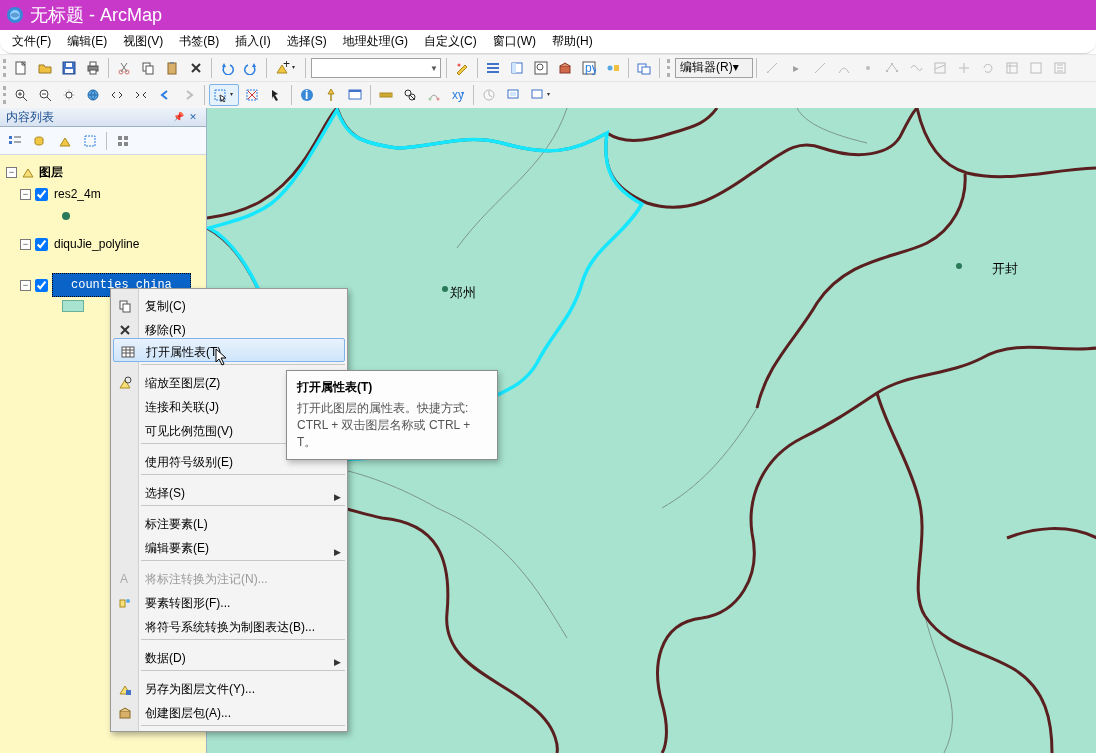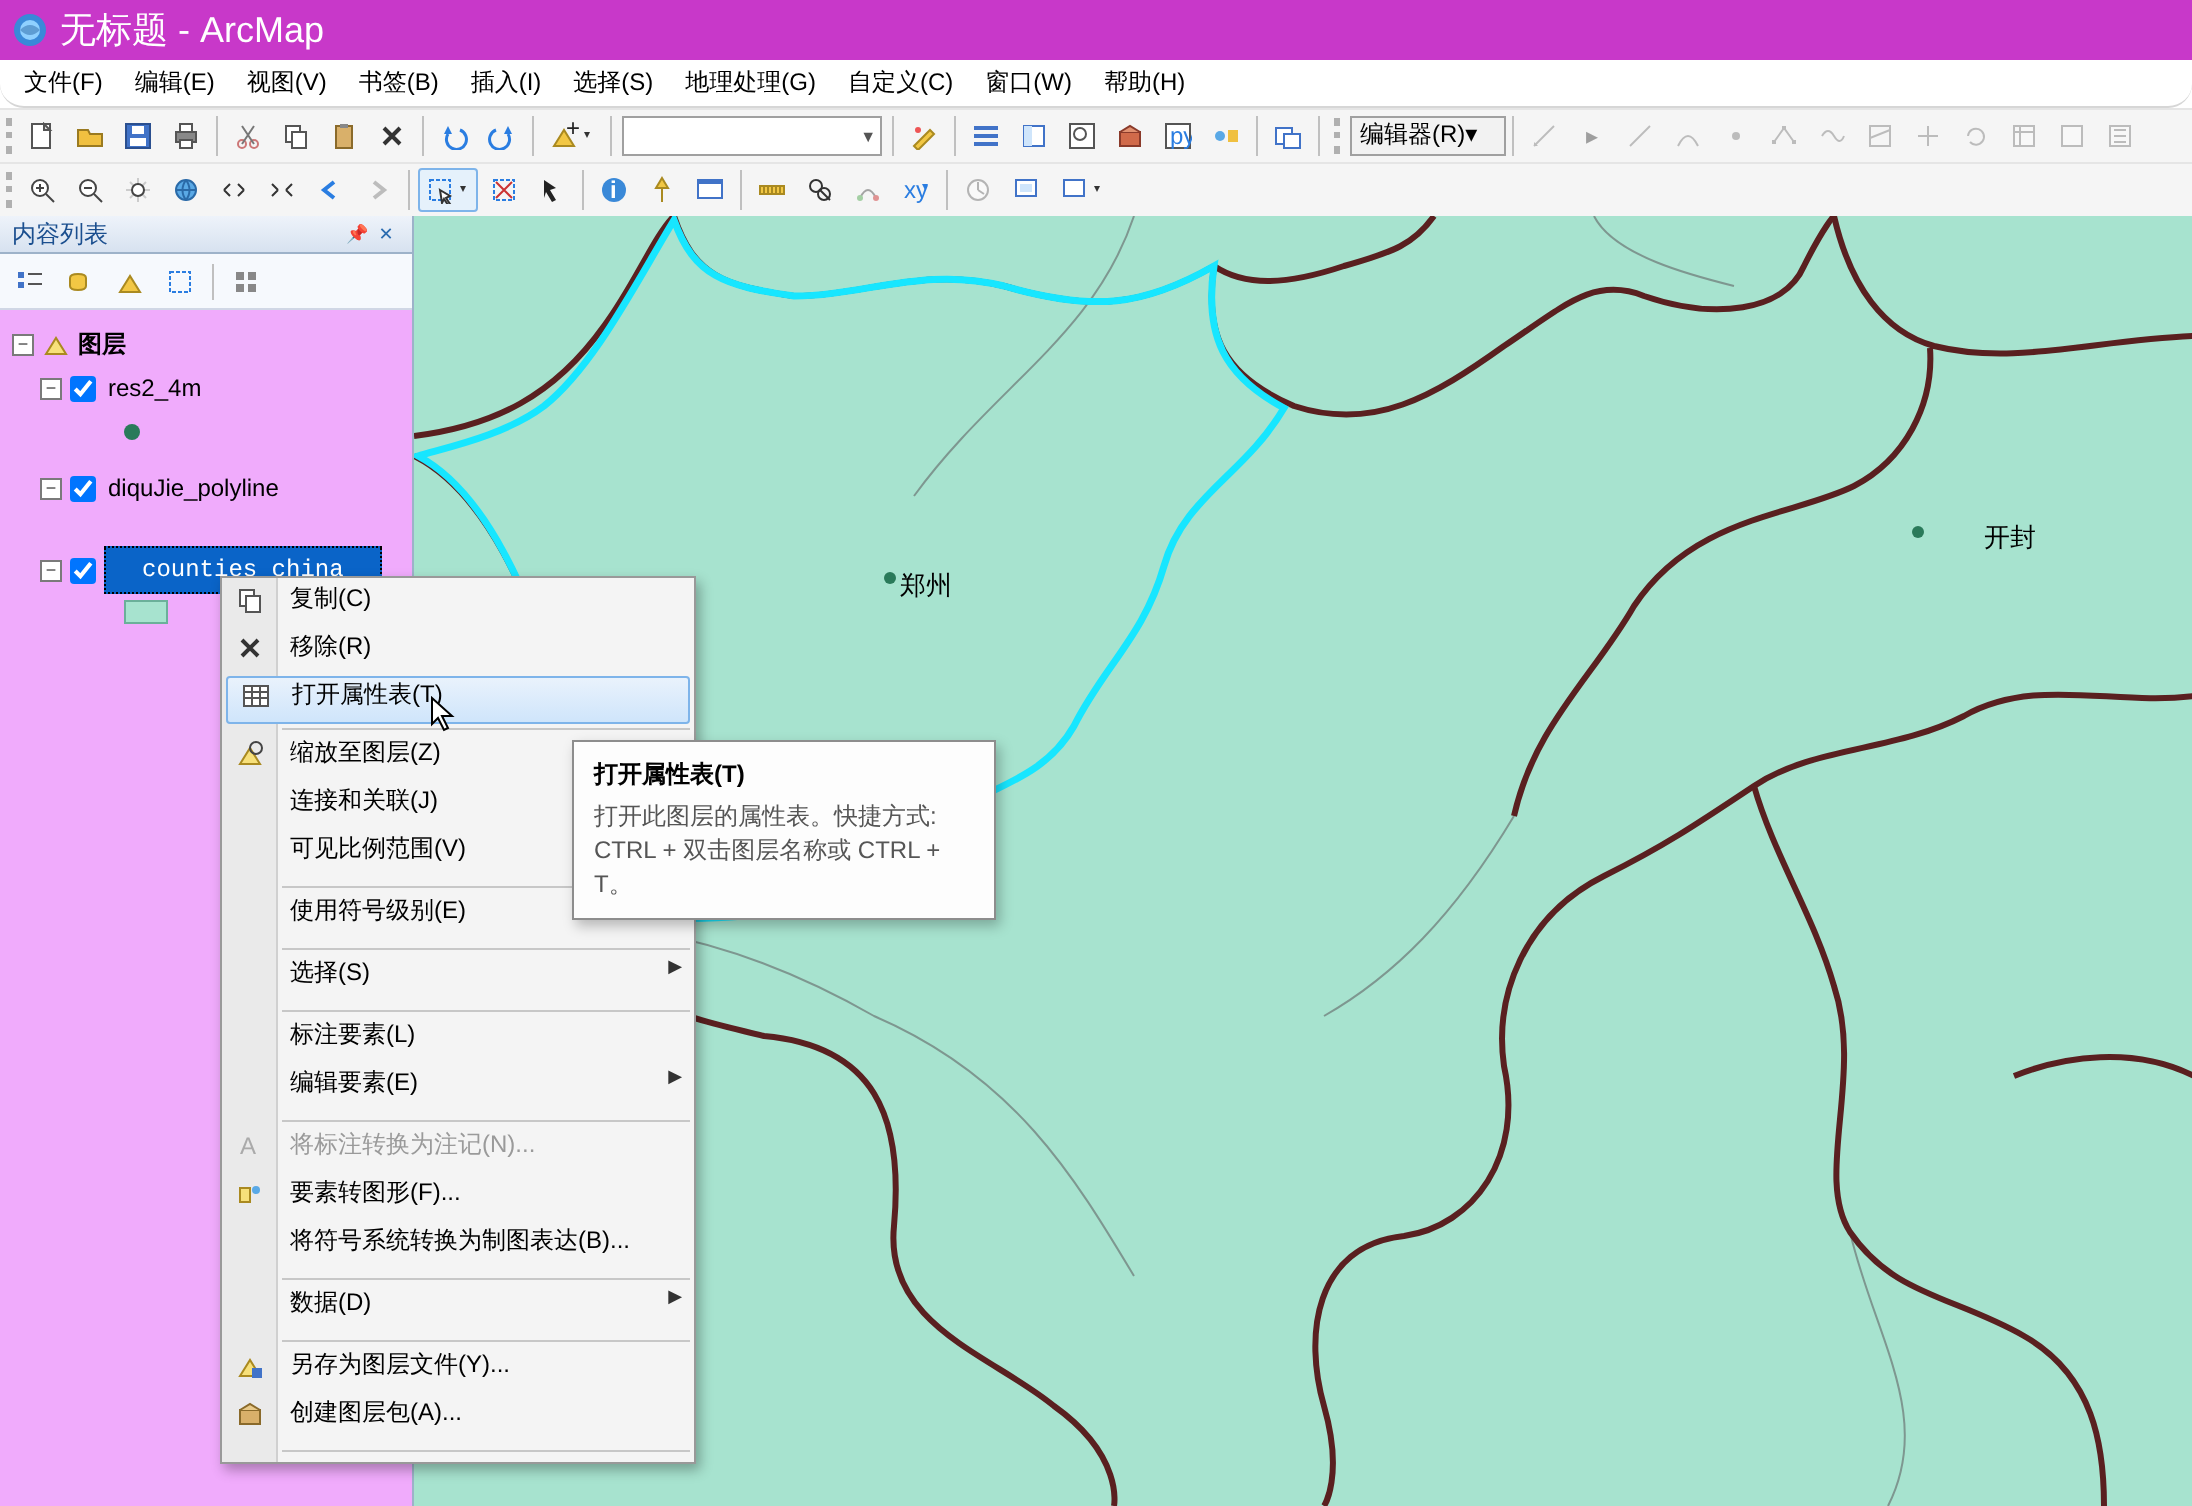--- a/index.html
+++ b/index.html
@@ -14,42 +14,42 @@
   
   .toolbars { background:#f5f5f5; border-bottom:1px solid #c9c9c9;}
   .toolbar-row { height:27px; display:flex; align-items:center; padding:0 3px; border-top:1px solid #e5e5e5;}
   .tbtn { width:22px; height:22px; display:inline-flex; align-items:center; justify-content:center; margin:0 1px; border:1px solid transparent; border-radius:2px;}
   .vsep { width:1px; height:20px; background:#c0c0c0; margin:0 3px; }
   .combo { width:130px; height:20px; border:1px solid #a0a0a0; background:#fff; margin:0 2px; display:flex; align-items:center; justify-content:flex-end; padding:0 2px;}
   .combo .arrow { font-size:8px; color:#555;}
   .editor-combo { width:78px; height:20px; border:1px solid #a0a0a0; background:#f2f2f2; display:flex; align-items:flex-start; padding:0 4px;}
   
   .main { position:absolute; top:108px; left:0; right:0; bottom:0; display:flex; }
-  .toc-panel { width:207px; border-right:1px solid #9db2c9; display:flex; flex-direction:column; background:#f0abfc;}
+  .toc-panel { width:207px; border-right:1px solid #9db2c9; display:flex; flex-direction:column; background:#fef9c3;}
   .toc-header { height:19px; background:linear-gradient(#eef3fa,#d7e2f0); border-bottom:1px solid #9db2c9; display:flex; align-items:center; padding:0 6px; font-size:11px; color:#1b4f8f;}
   .toc-header .spacer{flex:1}
   .toc-header .pin, .toc-header .close{ width:14px;height:14px; display:inline-flex;align-items:center;justify-content:center;font-size:9px;color:#2b6cb0;border:1px solid transparent;}
   .toc-toolbar { height:28px; border-bottom:1px solid #d0d7e5; display:flex; align-items:center; padding:0 4px; gap:3px; background:#f6f9fd;}
   .toc-toolbar .tt { width:22px;height:22px; display:inline-flex;align-items:center;justify-content:center; border:1px solid transparent;}
   .toc-tree { padding:6px 2px 6px 6px; line-height:22px;}
   .tree-row { display:flex; align-items:center; gap:4px; }
   .tree-indent-1{padding-left:14px;}
   .tree-swatch-row{padding-left:56px;}
   .twisty{width:11px;height:11px;border:1px solid #7a7a7a;display:inline-flex;align-items:center;justify-content:center;font-size:9px;line-height:1;color:#444;background:#fff;}
   input[type=checkbox]{margin:0; width:13px;height:13px;}
   .layer-name{padding:0 2px;}
   .layer-selected{ background:#0a64c8; color:#fff; border:1px dotted #000; padding:0 18px;font-family:Liberation Mono, monospace;}
   .swatch-point{width:8px;height:8px;border-radius:50%;background:#2a7a5a;display:inline-block;}
   .swatch-fill{width:22px;height:12px;background:#a7e3cf;border:1px solid #6bb09a;display:inline-block;}
   .map-view { flex:1; position:relative; background:#a7e3cf; overflow:hidden;}
   
   .ctxmenu{ position:absolute; left:110px; top:288px; width:238px; background:#f4f4f4; border:1px solid #999; box-shadow:2px 3px 6px rgba(0,0,0,0.3); z-index:50;}
   .ctxmenu .iconcol{ position:absolute; left:0; top:0; bottom:0; width:28px; background:#eaeaea; border-right:1px solid #d0d0d0;}
   .ctxmenu ul{list-style:none;margin:0;padding:2px 0; position:relative;}
-  .ctxmenu li{height:24px; display:flex; align-items:flex-start; padding-left:34px; padding-right:27px; position:relative;}
+  .ctxmenu li{height:24px; display:flex; align-items:flex-end; padding-left:34px; padding-right:27px; position:relative;}
   .ctxmenu li.disabled{color:#9a9a9a;}
   .ctxmenu li.hovered{ background:linear-gradient(#e9f2fc,#cfe5fb); border:1px solid #7eb4ea; height:24px; margin:-1px 2px; padding-left:32px; border-radius:2px;}
   .ctxmenu li .mi-icon{position:absolute;left:5px;width:18px;height:18px;display:inline-flex;align-items:center;justify-content:center;}
   .ctxmenu li .arrow-r{position:absolute; right:6px; font-size:9px; color:#333;}
   .ctxmenu .sep{height:1px;background:#c7c7c7;margin:3px 2px 3px 30px;}
   
   .tooltip{ position:absolute; left:286px; top:370px; width:212px; background:#fdfdfd; border:1px solid #8d8d8d; box-shadow:2px 3px 6px rgba(0,0,0,0.25); padding:8px 10px; z-index:60;}
   .tooltip .tt-title{font-weight:bold; margin-bottom:4px;}
   .tooltip .tt-body{color:#555; line-height:17px;}
   

